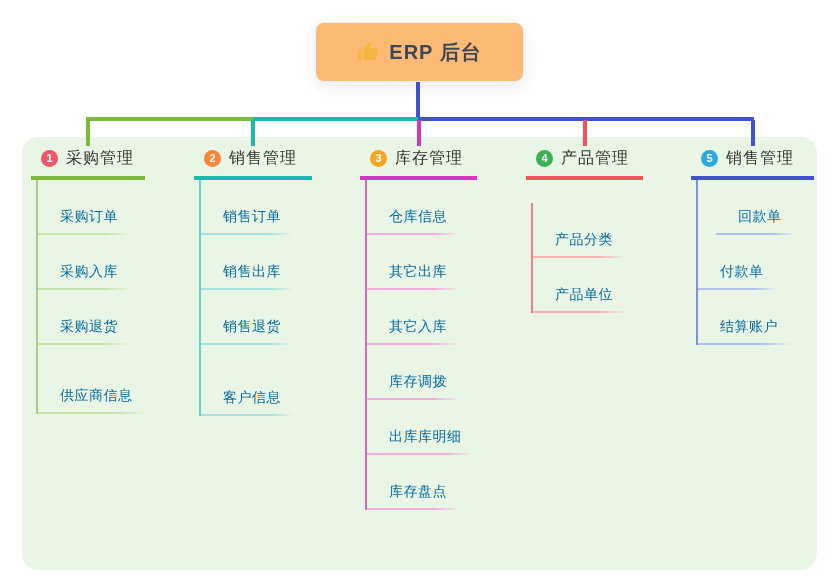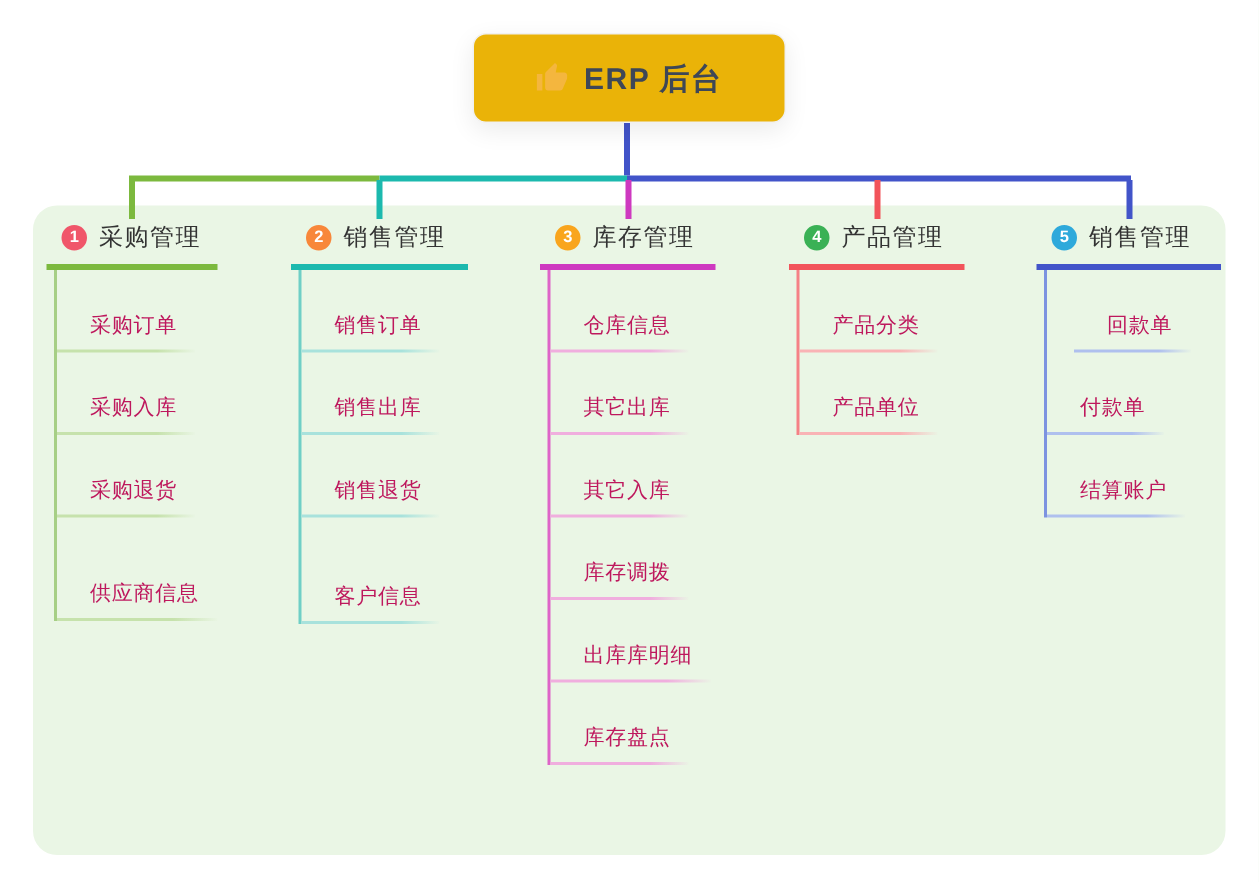--- a/index.html
+++ b/index.html
@@ -7,21 +7,21 @@
     position:relative;width:839px;height:588px;overflow:hidden;background:#ffffff;
     font-family:"Liberation Sans","DejaVu Sans",sans-serif;
   }
   .panel{
     position:absolute;left:22px;top:137px;width:795px;height:433px;
     border-radius:16px;
   }
   
   .root-card{
     position:absolute;left:315px;top:22px;width:209px;height:60px;
-    background:#eab308;border:1px solid #f1f1f1;border-radius:9px;
+    background:#fdba74;border:1px solid #f1f1f1;border-radius:9px;
     box-shadow:0 5px 16px rgba(0,0,0,.08);
     display:flex;align-items:center;justify-content:center;gap:10px;
     box-sizing:border-box;
   }
   .root-title{font-size:20px;font-weight:600;color:#3e4757;letter-spacing:1px;}
   .thumb{width:22px;height:22px;display:block;}
   
   .cline{position:absolute;}
   
   .branch{position:absolute;top:146px;}
@@ -33,21 +33,21 @@
     width:17px;height:17px;flex:0 0 17px;border-radius:50%;
     background:var(--badge);color:#ffffff;font-size:11px;font-weight:bold;
     display:flex;align-items:center;justify-content:center;line-height:1;
   }
   .branch-label{font-size:16px;font-weight:500;color:#333333;letter-spacing:1px;white-space:nowrap;}
   .children{margin-left:5px;border-left:2px solid var(--vert);}
   .child-row{height:55px;display:flex;align-items:flex-end;}
   .child-label{
     display:inline-block;white-space:nowrap;
     padding:0 12px 7px 22px;
-    font-size:14px;color:#be185d;letter-spacing:0.5px;
+    font-size:14px;color:#0369a1;letter-spacing:0.5px;
     border-bottom:2px solid var(--light);
     border-image:linear-gradient(90deg,var(--light) 72%,rgba(255,255,255,0)) 1;
     text-align:center;
   }
 </style>
 </head>
 <body>
 
 <div class="canvas">
   <div class="panel" style="background: rgb(234, 246, 229);"></div>
@@ -134,21 +134,21 @@
             <span class="child-label">库存盘点</span>
           </div>
         </div>
       </div>
       <div class="branch" style="left: 526px; width: 117px; --main: #f2545b; --vert: #f58186; --light: #f9b3b5; --badge: #3ab155;">
         <div class="branch-header">
           <span class="badge">4</span>
           <span class="branch-label">产品管理</span>
         </div>
         <div class="children">
-          <div class="child-row" style="height: 55px;">
+          <div class="child-row" style="height: 55px; margin-top: 23px;">
             <span class="child-label">产品分类</span>
           </div>
           <div class="child-row" style="height: 55px;">
             <span class="child-label">产品单位</span>
           </div>
         </div>
       </div>
       <div class="branch" style="left: 691px; width: 123px; --main: #4254c9; --vert: #7d93e0; --light: #afc0ee; --badge: #2ea9db;">
         <div class="branch-header">
           <span class="badge">5</span>

